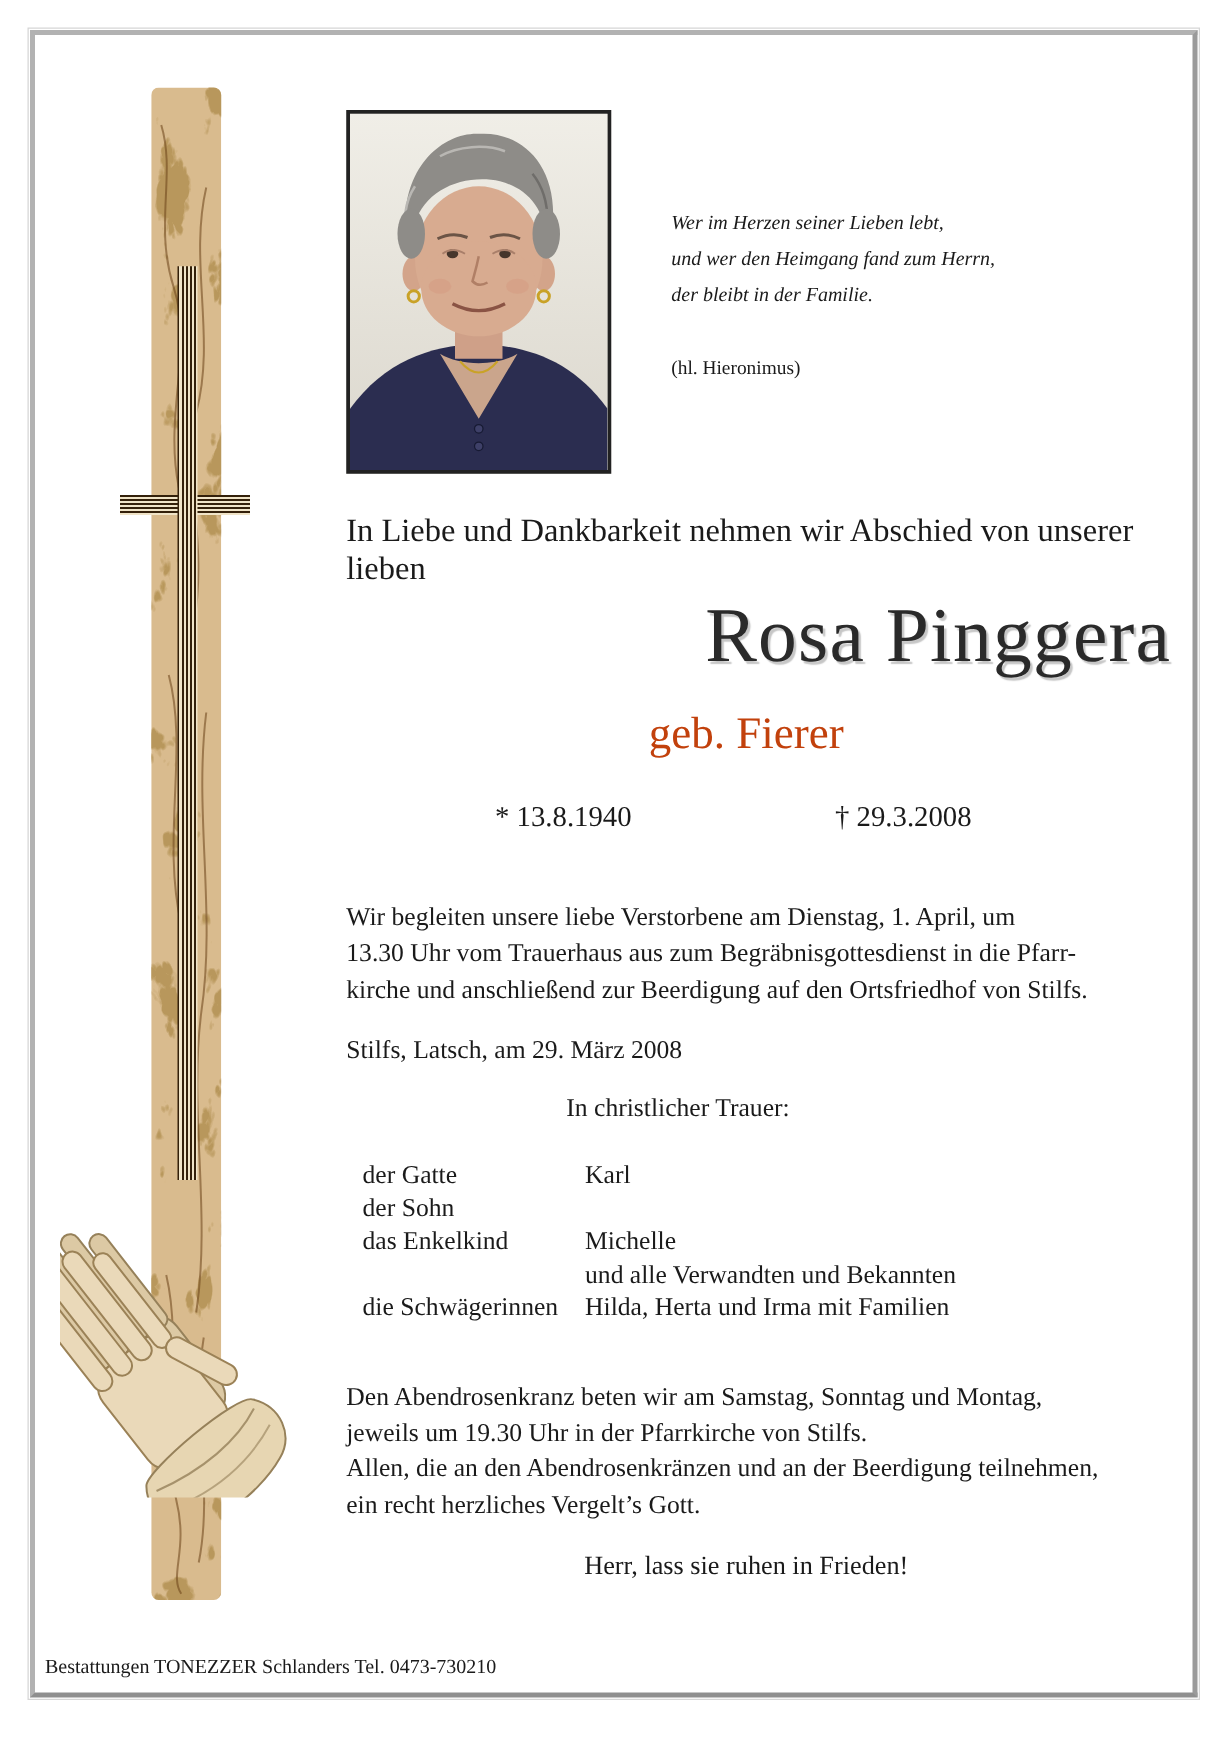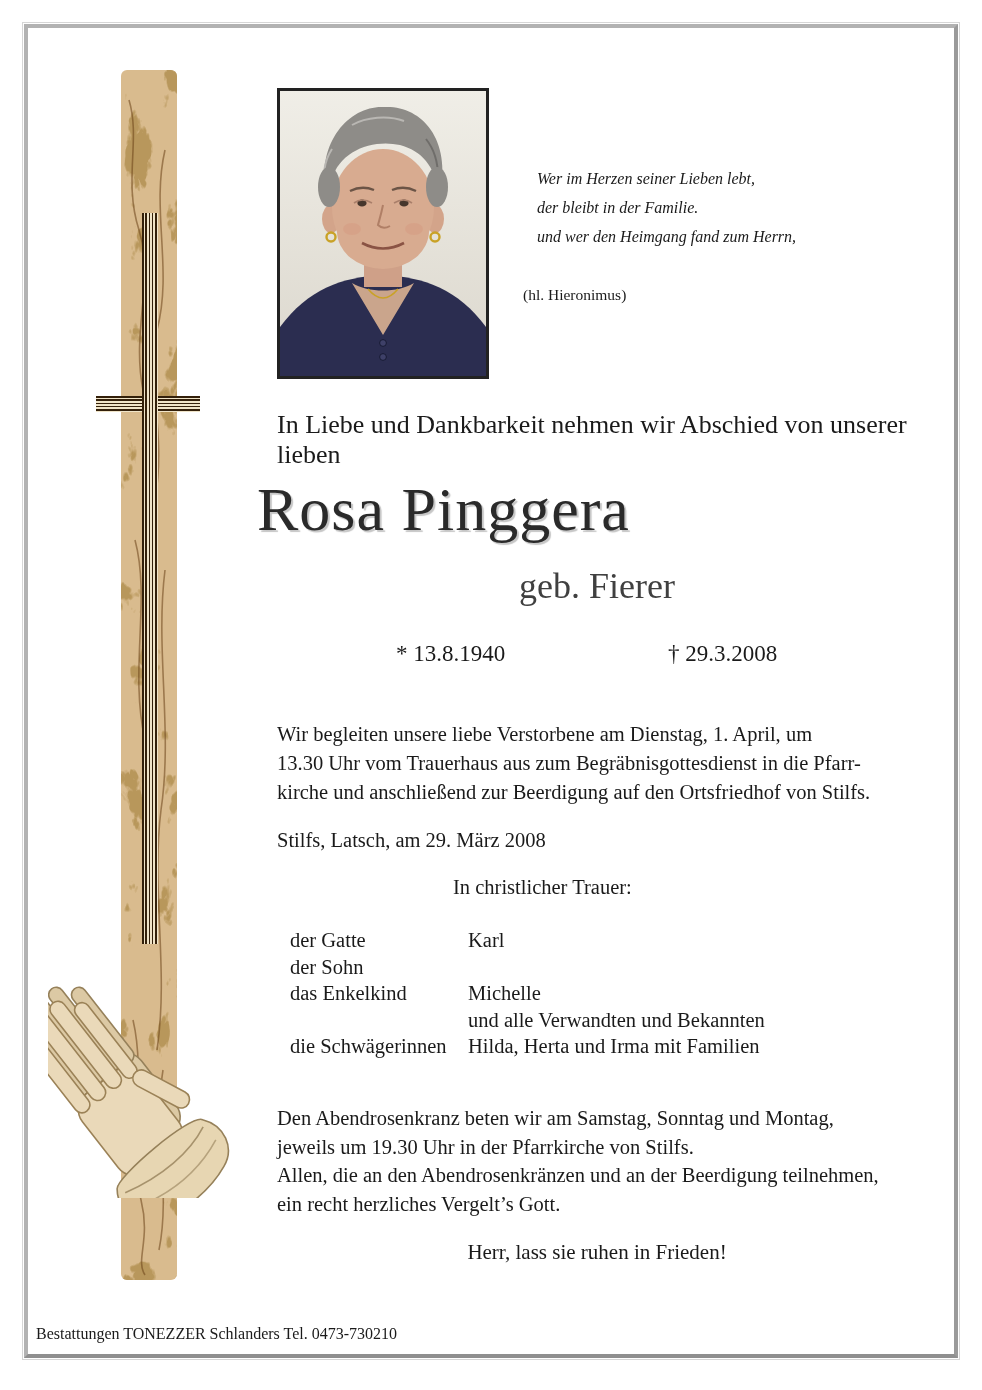--- a/index.html
+++ b/index.html
@@ -30,28 +30,28 @@
   .strip-svg{left:121px;top:70px;z-index:1;}
   .hands-svg{left:48px;top:903px;z-index:4;}
   
   .photo{
     left:277px;top:88px;width:206px;height:285px;
     border:3px solid #222;background:#e9e7e0;z-index:5;
   }
   .photo svg{display:block;}
   
   .poem{left:537px;top:164px;width:400px;font-style:italic;font-size:16px;line-height:29px;}
-  .poem-attr{left:523px;top:286px;font-size:15.5px;}
+  .poem-attr{left:537px;top:286px;font-size:15.5px;}
   .intro{left:277px;top:410px;width:660px;font-size:26px;}
   .name{
-    left:257px;top:474px;width:680px;text-align:left;
+    left:257px;top:474px;width:680px;text-align:right;
     font-size:62px;letter-spacing:1px;color:#2a2a2a;
     text-shadow:2px 2px 1px #c6c6c6;
   }
-  .maiden{left:257px;top:565px;width:680px;text-align:center;font-size:36px;color:#404040;}
+  .maiden{left:257px;top:565px;width:680px;text-align:center;font-size:36px;color:#c2410c;}
   .birth{left:396px;top:641px;font-size:23px;}
   .death{left:668px;top:641px;font-size:23px;}
   .para{font-size:20.5px;line-height:29px;white-space:pre-wrap;}
   .funeral{left:277px;top:720px;width:660px;}
   .place{left:277px;top:829px;font-size:20.5px;}
   .trauer{left:453px;top:876px;font-size:20.5px;}
   .family{left:277px;top:927px;width:660px;font-size:20.5px;line-height:26.5px;}
   .family .row{display:flex;}
   .family .lbl{width:178px;flex:0 0 178px;margin-left:13px;}
   .rosary{left:277px;top:1104px;width:668px;line-height:28.5px;}
@@ -166,22 +166,22 @@
 
     <path d="M103,114 C101,124 99,130 98,134 Q103,139 110,135" fill="none" stroke="#b07f66" stroke-width="2"></path>
     <path d="M82,152 Q103,163 124,152" fill="none" stroke="#8a5344" stroke-width="2.6"></path>
     <ellipse cx="72" cy="138" rx="9" ry="6" fill="#d69a82" opacity="0.55"></ellipse>
     <ellipse cx="134" cy="138" rx="9" ry="6" fill="#d69a82" opacity="0.55"></ellipse>
   </svg>
 </div>
 
 <div class="abs poem">
   <div>Wer im Herzen seiner Lieben lebt,</div>
+  <div>und wer den Heimgang fand zum Herrn,</div>
   <div>der bleibt in der Familie.</div>
-  <div>und wer den Heimgang fand zum Herrn,</div>
 </div>
 <div class="abs poem-attr">(hl. Hieronimus)</div>
 
 <div class="abs intro">In Liebe und Dankbarkeit nehmen wir Abschied von unserer lieben</div>
 <div class="abs name">Rosa Pinggera</div>
 <div class="abs maiden">geb. Fierer</div>
 <div class="abs birth">* 13.8.1940</div>
 <div class="abs death">† 29.3.2008</div>
 
 <div class="abs para funeral"><span>Wir begleiten unsere liebe Verstorbene am </span><span class="b">Dienstag, 1. April,</span><span> um

